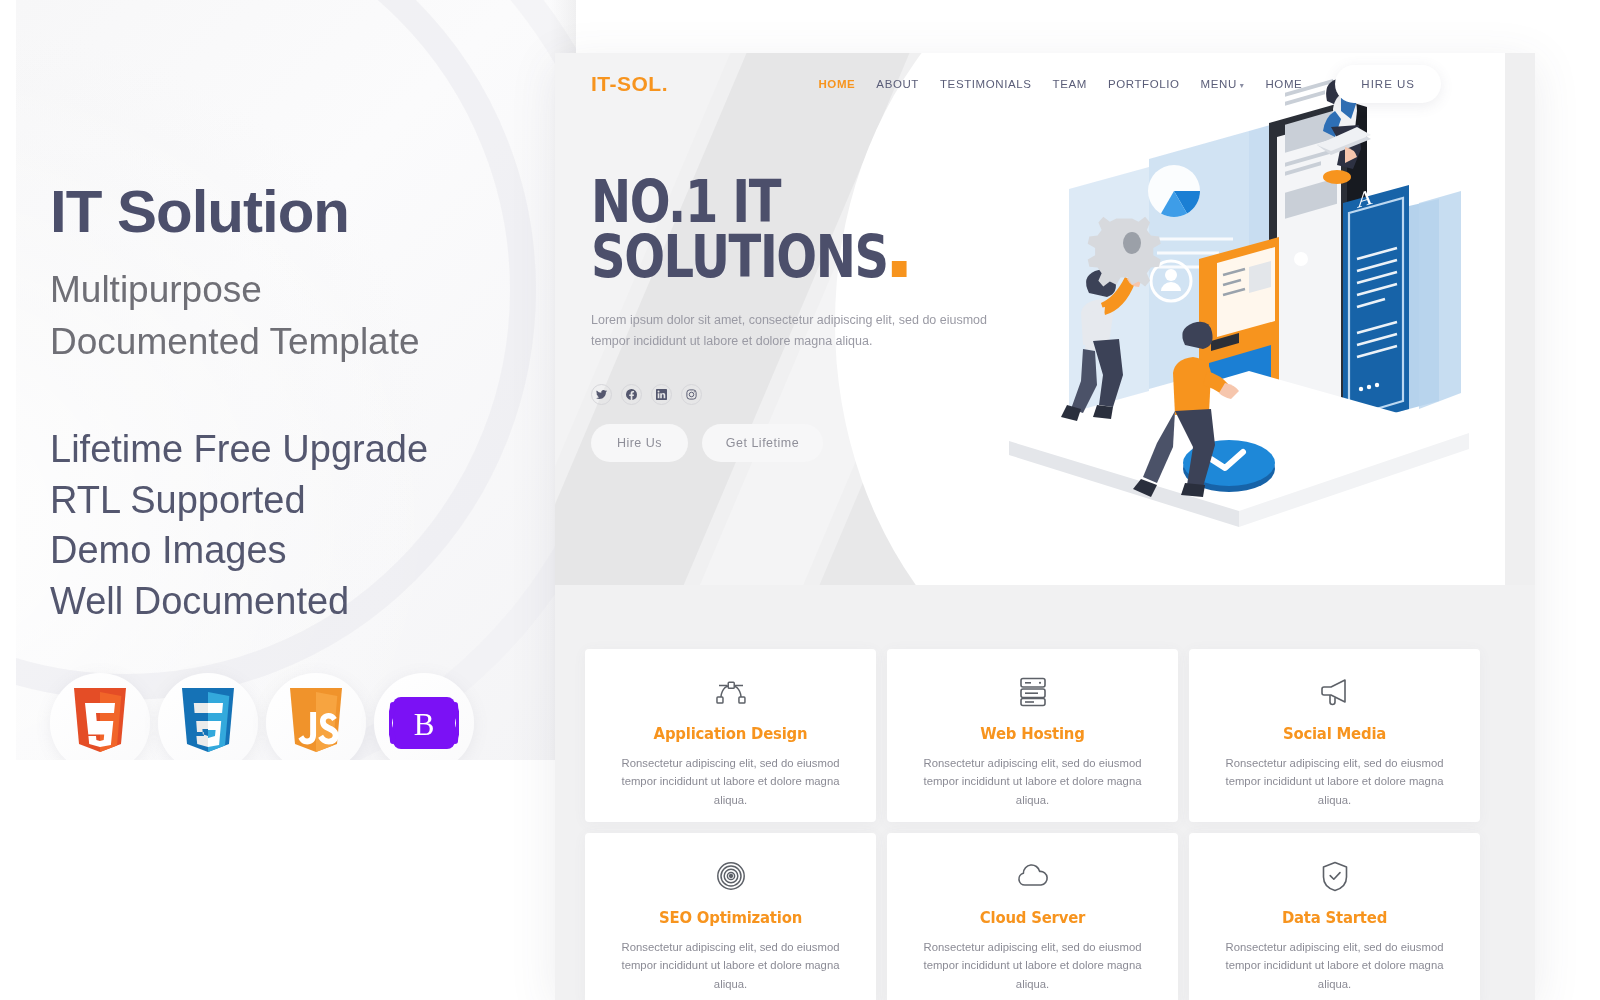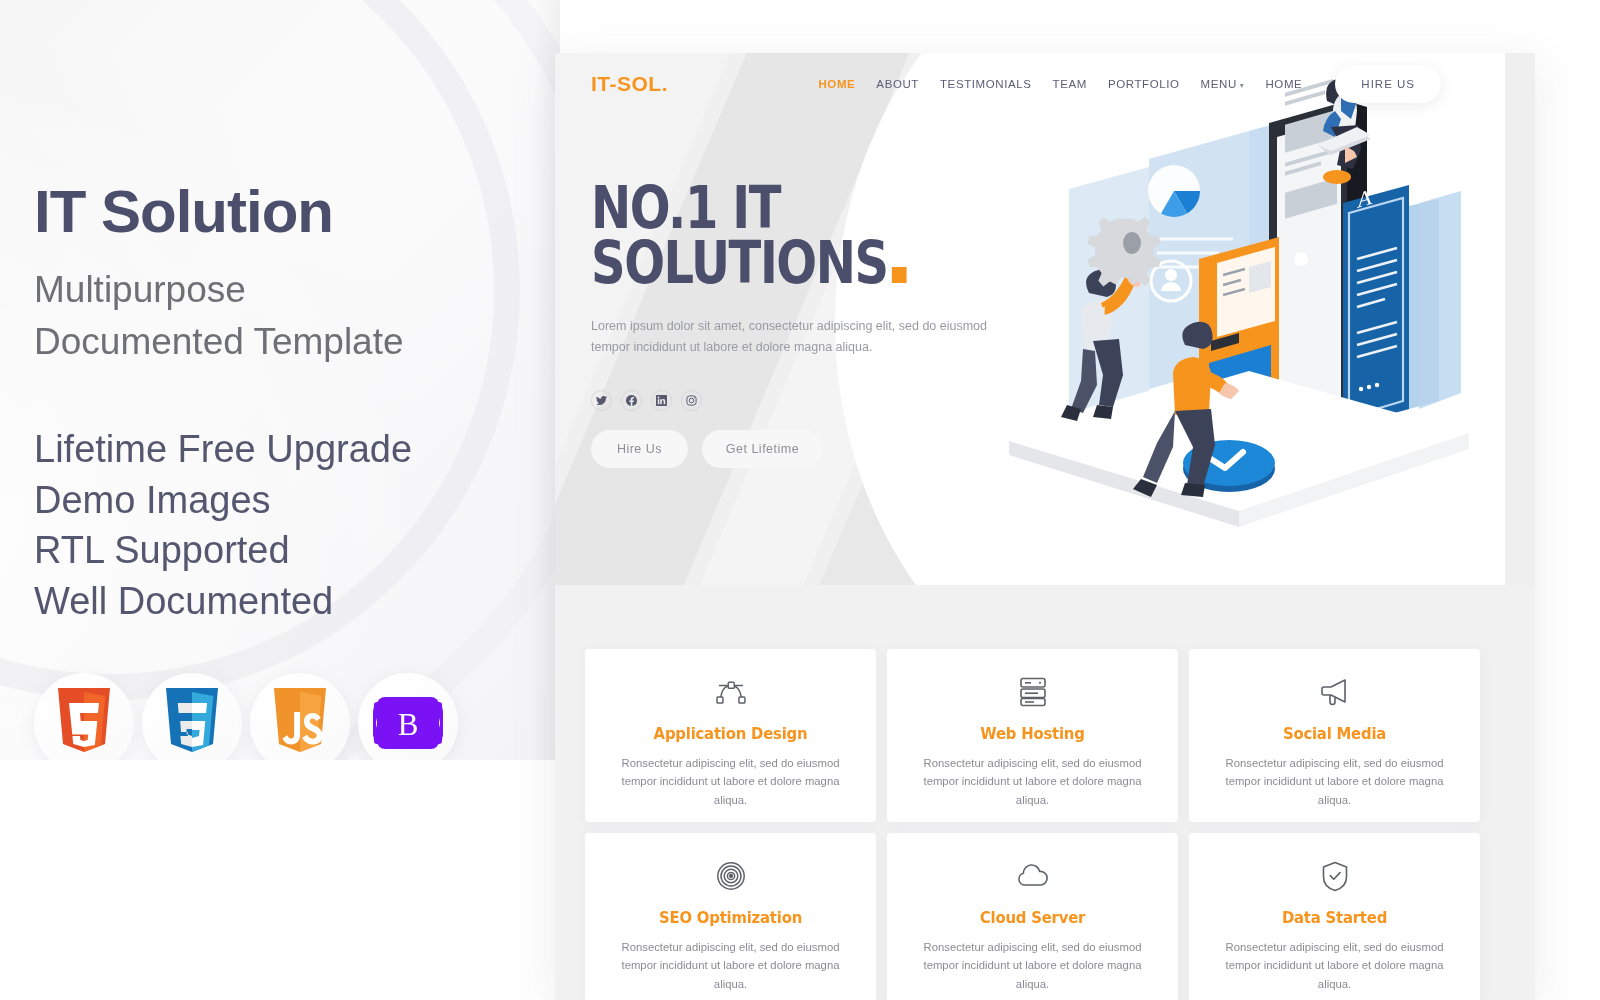--- a/index.html
+++ b/index.html
@@ -5,21 +5,21 @@
   * { margin:0; padding:0; box-sizing:border-box; }
   html,body{ width:1600px; height:1000px; overflow:hidden; }
   body{
     font-family:"Liberation Sans", sans-serif;
     background:#ffffff;
     position:relative;
   }
 
   
   #promo{
-    position:absolute; left:0; top:0; width:560px; height:760px;
+    position:absolute; left:16px; top:0; width:560px; height:760px;
     background:
       radial-gradient(900px 760px at -120px 520px, rgba(255,255,255,1) 0%, rgba(255,255,255,0) 62%),
       radial-gradient(820px 700px at -60px 430px, rgba(243,243,244,.85) 0%, rgba(243,243,244,0) 58%),
       linear-gradient(135deg,#f7f7f8 0%, #fbfbfc 38%, #f4f4f6 100%);
     overflow:hidden;
   }
   #promo:after{
     content:""; position:absolute; right:0; top:0; width:26px; height:100%;
     background:linear-gradient(90deg, rgba(0,0,0,0) 0%, rgba(0,0,0,.045) 100%);
   }
@@ -88,21 +88,21 @@
   }
   .nav-links a.active{ color:#f7941e; font-weight:bold; }
   .caret{ display:inline-block; margin-left:3px; font-size:8px; color:#8a8da3; }
   .hire-btn{
     margin-left:12px; margin-right:36px; background:#fff; color:#5a5d78;
     border-radius:22px; padding:13px 26px; font-size:11.5px; letter-spacing:1px;
     box-shadow:0 3px 14px rgba(90,93,120,.11); white-space:nowrap;
   }
 
   
-  #hero-copy{ position:absolute; left:36px; top:128px; width:380px; z-index:6; }
+  #hero-copy{ position:absolute; left:36px; top:122px; width:380px; z-index:6; }
   .h-title{
     font-size:58px; line-height:.94; font-weight:bold; color:#4c4f6b;
     letter-spacing:-1.5px;
     font-family:"DejaVu Sans Condensed","Liberation Sans", sans-serif;
     transform:scaleX(.92); transform-origin:left center;
   }
   .dot{
     display:inline-block; width:16px; height:16px; background:#f7941e; margin-left:4px;
     vertical-align:baseline;
   }
@@ -161,22 +161,22 @@
 
   <div class="inner">
     <div class="promo-title">IT Solution</div>
     <div class="promo-sub">
       <div>Multipurpose</div>
       <div>Documented Template</div>
     </div>
 
     <ul class="promo-features">
       <li>Lifetime Free Upgrade</li>
+      <li>RTL Supported</li>
       <li>Demo Images</li>
-      <li>RTL Supported</li>
       <li>Well Documented</li>
     </ul>
 
     <div class="logos">
       <div class="logo-circle">
         <svg width="62" height="70" viewBox="0 0 62 70" aria-hidden="true">
           <path d="M5 0h52l-5 56-21 8-21-8z" fill="#e44d26"></path>
           <path d="M31 4v60l17-6.5 4.3-49.5z" fill="#f16529"></path>
           <path d="M16 15h30l-1 10H27l.7 8h16.6l-2.4 24L31 59l-10.8-3-.8-8h7.6l.4 4 3.6 1 3.7-1 .5-5.6H19.3z" fill="#fff"></path>
         </svg>

